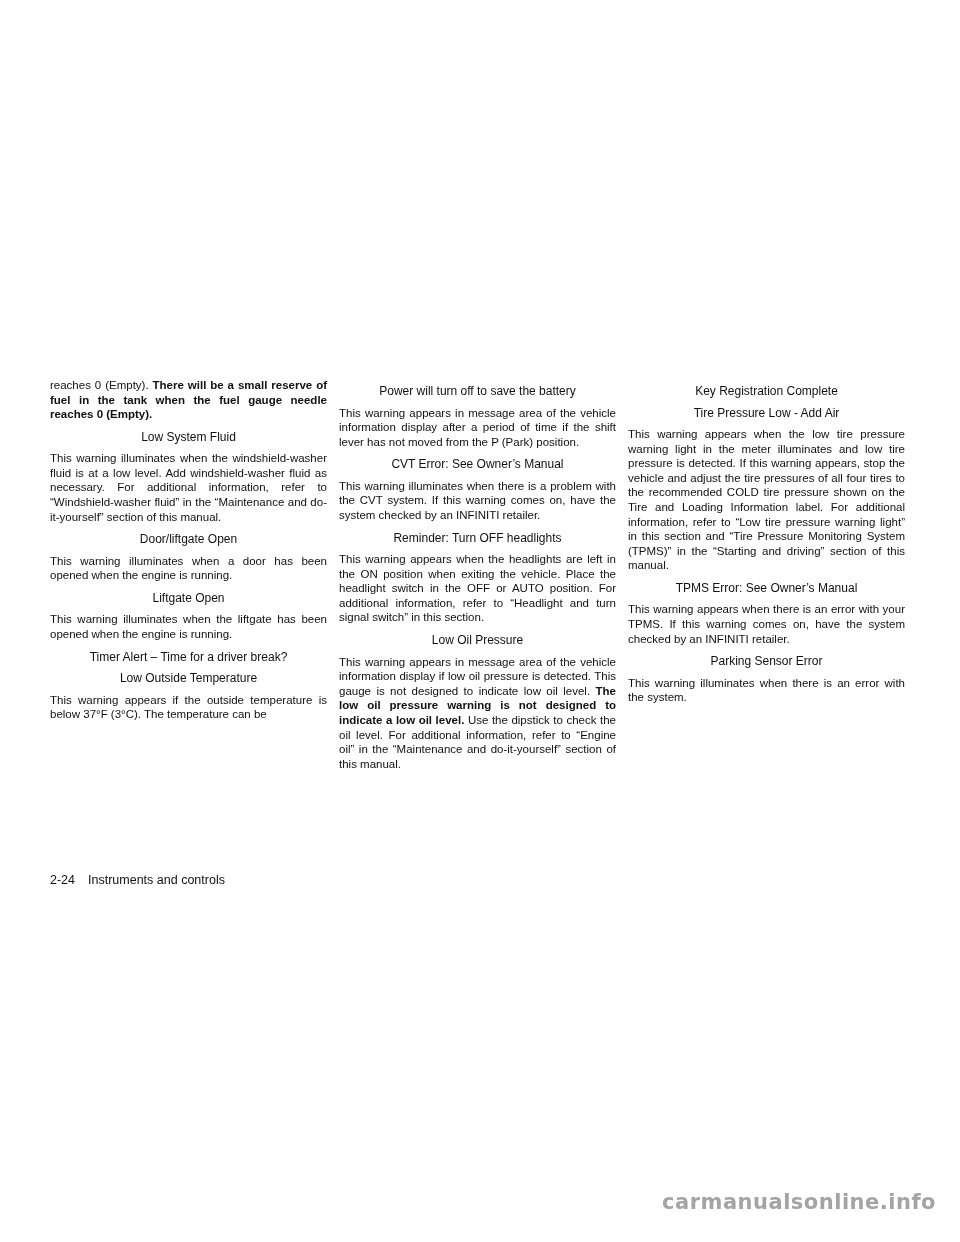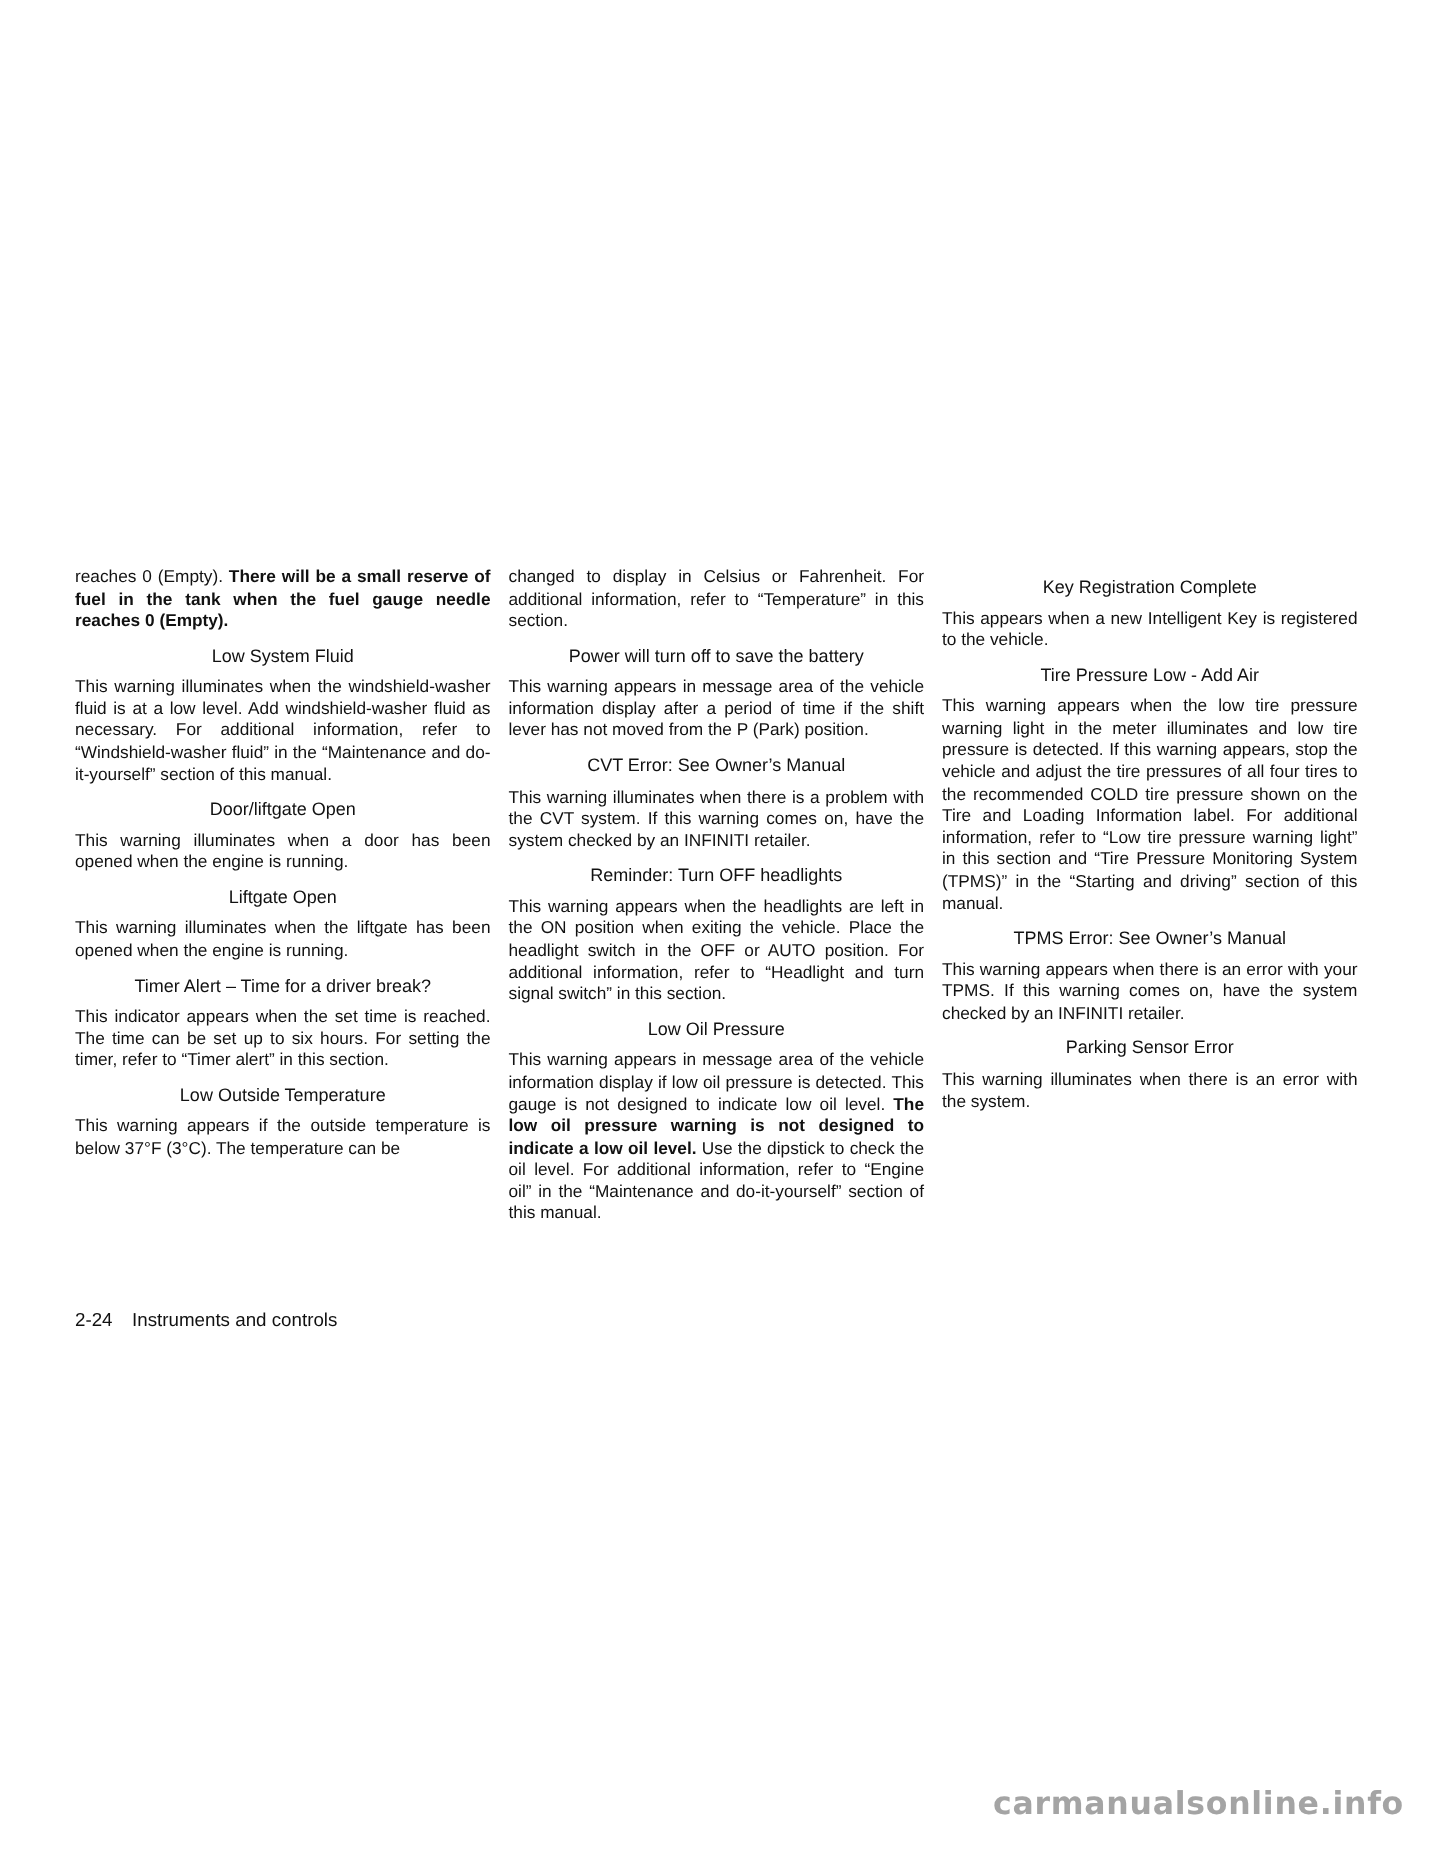--- a/index.html
+++ b/index.html
@@ -76,38 +76,35 @@
   <div class="content">
     <div class="col">
         <p class="para"><span>reaches 0 (Empty). </span><span class="bold">There will be a small reserve of fuel in the tank when the fuel gauge needle reaches 0 (Empty).</span></p>
         <h3 class="heading"><span>Low System Fluid</span></h3>
         <p class="para"><span>This warning illuminates when the windshield-washer fluid is at a low level. Add windshield-washer fluid as necessary. For additional information, refer to “Windshield-washer fluid” in the “Maintenance and do-it-yourself” section of this manual.</span></p>
         <h3 class="heading"><span>Door/liftgate Open</span></h3>
         <p class="para"><span>This warning illuminates when a door has been opened when the engine is running.</span></p>
         <h3 class="heading"><span>Liftgate Open</span></h3>
         <p class="para"><span>This warning illuminates when the liftgate has been opened when the engine is running.</span></p>
         <h3 class="heading"><span>Timer Alert – Time for a driver break?</span></h3>
-        <p class="para"><span>This indicator appears when the set time is reached. The time can be set up to six hours. For setting the timer, refer to “Timer alert” in this section.</span></p>
         <h3 class="heading"><span>Low Outside Temperature</span></h3>
         <p class="para"><span>This warning appears if the outside temperature is below 37°F (3°C). The temperature can be</span></p>
       </div>
     <div class="col">
-        <p class="para"><span>changed to display in Celsius or Fahrenheit. For additional information, refer to “Temperature” in this section.</span></p>
         <h3 class="heading"><span>Power will turn off to save the battery</span></h3>
         <p class="para"><span>This warning appears in message area of the vehicle information display after a period of time if the shift lever has not moved from the P (Park) position.</span></p>
         <h3 class="heading"><span>CVT Error: See Owner’s Manual</span></h3>
         <p class="para"><span>This warning illuminates when there is a problem with the CVT system. If this warning comes on, have the system checked by an INFINITI retailer.</span></p>
         <h3 class="heading"><span>Reminder: Turn OFF headlights</span></h3>
         <p class="para"><span>This warning appears when the headlights are left in the ON position when exiting the vehicle. Place the headlight switch in the OFF or AUTO position. For additional information, refer to “Headlight and turn signal switch” in this section.</span></p>
         <h3 class="heading"><span>Low Oil Pressure</span></h3>
         <p class="para"><span>This warning appears in message area of the vehicle information display if low oil pressure is detected. This gauge is not designed to indicate low oil level. </span><span class="bold">The low oil pressure warning is not designed to indicate a low oil level.</span><span> Use the dipstick to check the oil level. For additional information, refer to “Engine oil” in the “Maintenance and do-it-yourself” section of this manual.</span></p>
       </div>
     <div class="col">
         <h3 class="heading"><span>Key Registration Complete</span></h3>
-        <p class="para"><span>This appears when a new Intelligent Key is registered to the vehicle.</span></p>
         <h3 class="heading"><span>Tire Pressure Low - Add Air</span></h3>
         <p class="para"><span>This warning appears when the low tire pressure warning light in the meter illuminates and low tire pressure is detected. If this warning appears, stop the vehicle and adjust the tire pressures of all four tires to the recommended COLD tire pressure shown on the Tire and Loading Information label. For additional information, refer to “Low tire pressure warning light” in this section and “Tire Pressure Monitoring System (TPMS)” in the “Starting and driving” section of this manual.</span></p>
         <h3 class="heading"><span>TPMS Error: See Owner’s Manual</span></h3>
         <p class="para"><span>This warning appears when there is an error with your TPMS. If this warning comes on, have the system checked by an INFINITI retailer.</span></p>
         <h3 class="heading"><span>Parking Sensor Error</span></h3>
         <p class="para"><span>This warning illuminates when there is an error with the system.</span></p>
       </div>
   </div>
 
   <div class="footer">

